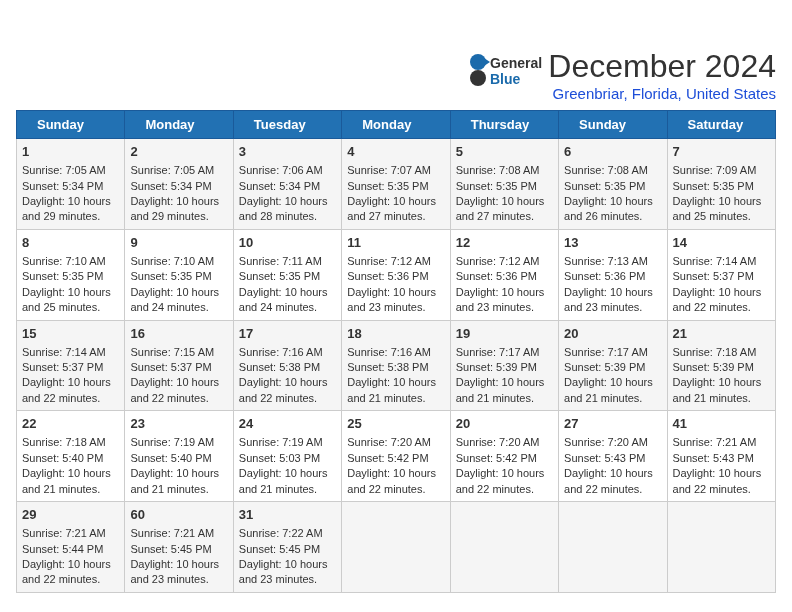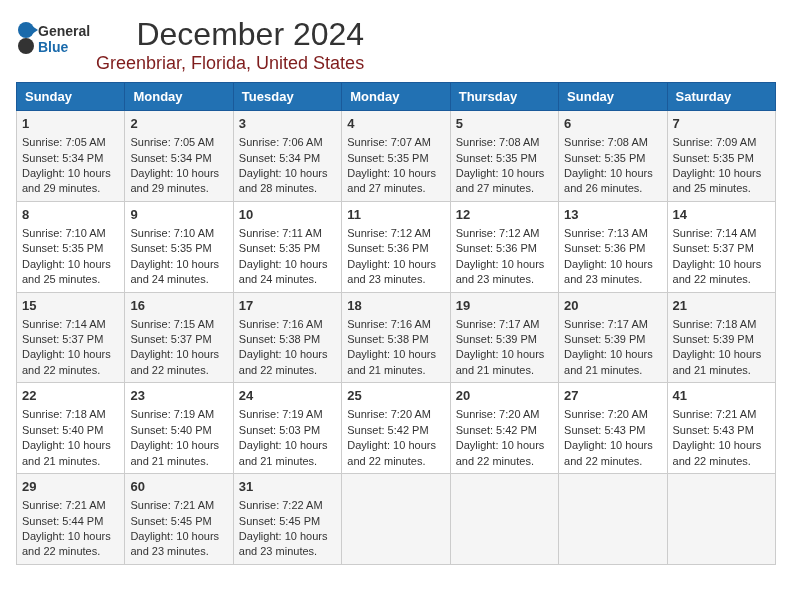--- a/index.html
+++ b/index.html
@@ -5,51 +5,52 @@
     * { box-sizing: border-box; margin: 0; padding: 0; }
     body {
       font-family: Arial, sans-serif;
       background: #fff;
       width: 792px;
       min-height: 612px;
       padding: 16px;
     }
     .header {
       display: flex;
-      justify-content: flex-start;
+      justify-content: flex-end;
       align-items: flex-start;
       margin-bottom: 8px;
+      margin-top: 32px;
     }
     .logo {
       display: flex;
       align-items: center;
       gap: 4px;
     }
     .title-section {
       text-align: right;
     }
     .title-section h1 {
       font-size: 32px;
       font-weight: normal;
       color: #333;
     }
     .title-section h2 {
-      font-size: 18px;
+      font-size: 15px;
       font-weight: normal;
-      color: #7f1d1d;
+      color: #1d4ed8;
     }
     table {
       width: 100%;
       border-collapse: collapse;
       font-size: 11px;
     }
     thead tr th {
       background-color: #2271b3;
       color: #fff;
-      padding: 6px 8px;
+      padding: 6px 20px;
       text-align: left;
       font-size: 13px;
       font-weight: bold;
       border: 1px solid #1a5a9a;
     }
     tbody tr td {
       border: 1px solid #ccc;
       vertical-align: top;
       padding: 4px 5px;
       height: 80px;

